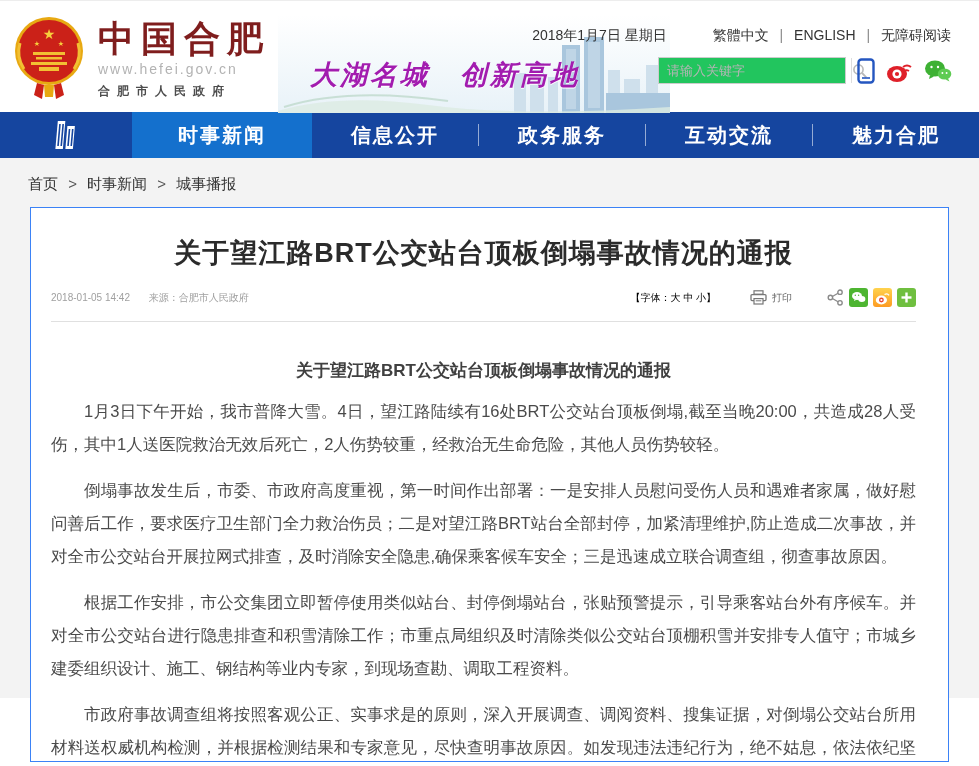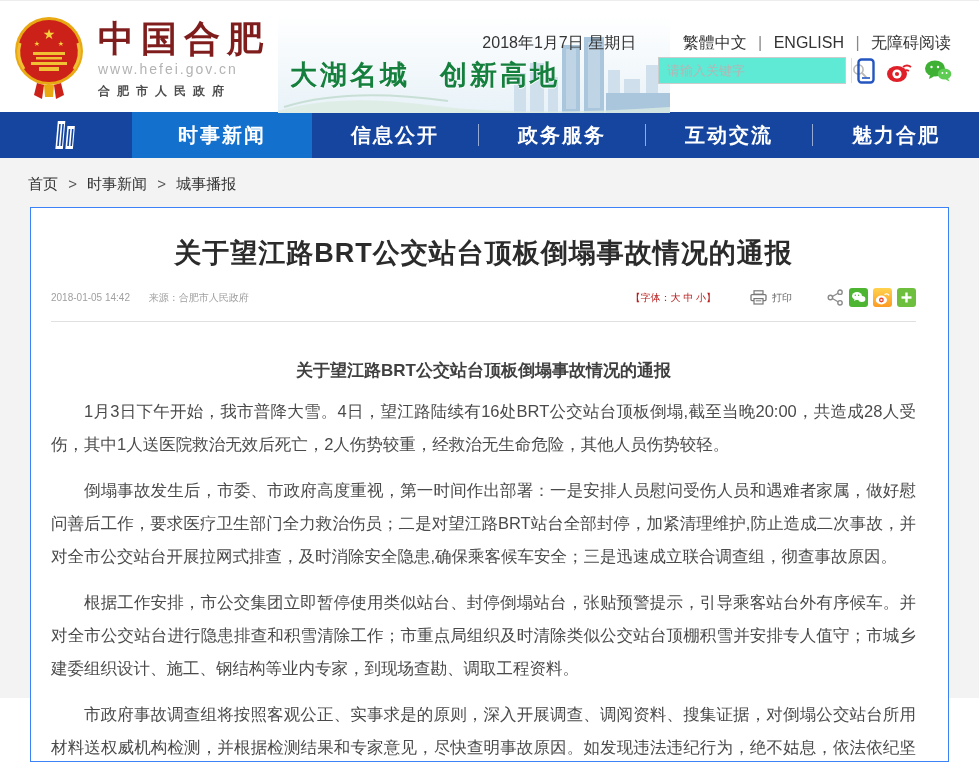--- a/index.html
+++ b/index.html
@@ -10,30 +10,30 @@
   .header { position:relative; height:112px; background:#fff; border-top:1px solid #ededed; }
   .logo-area { position:absolute; left:10px; top:12px; display:flex; align-items:center; }
   .emblem { width:78px; height:92px; }
   .site-text { margin-left:10px; }
   .site-name { font-size:36px; font-weight:bold; color:#7f1d1d; letter-spacing:7px; line-height:40px; }
   .site-url { font-size:14px; color:#b3b3b3; letter-spacing:2px; margin-top:2px; }
   .site-sub { font-size:12px; color:#4d4d4d; letter-spacing:7px; margin-top:6px; font-weight:bold; }
 
   .banner { position:absolute; left:278px; top:14px; width:392px; height:98px; overflow:hidden; }
   .banner svg { position:absolute; left:0; top:0; }
-  .slogan { position:absolute; left:12px; top:42px; font-size:27px; font-weight:bold;
-    color:#15803d; letter-spacing:3px; white-space:nowrap; text-shadow:0 1px 0 #fff; }
-
-  .topbar { position:absolute; right:28px; top:32px; font-size:16px; color:#333; white-space:nowrap; }
+  .slogan { position:absolute; left:32px; top:42px; font-size:27px; font-weight:bold;
+    color:#a21caf; letter-spacing:3px; white-space:nowrap; text-shadow:0 1px 0 #fff;font-style:italic; }
+
+  .topbar { position:absolute; right:28px; top:26px; font-size:14px; color:#333; white-space:nowrap; }
   .topbar .date { margin-right:42px; }
   .topbar a { color:#333; text-decoration:none; cursor:pointer; }
   .topbar .sep { color:#888; margin:0 7px; }
 
   .search-row { position:absolute; right:27px; top:56px; display:flex; align-items:center; }
-  .search-box { width:188px; height:27px; border:1px solid #ccc; background:#5eead4;
+  .search-box { width:188px; height:27px; border:1px solid #ccc; background:#22c55e;
     display:flex; align-items:center; }
   .search-box input { flex:1; border:none; outline:none; font-size:13px; color:#444;
     padding:0 8px; background:transparent; font-family:inherit; }
   .search-box input::placeholder { color:#b5b5b5; }
   .search-btn { width:32px; height:100%; border-left:1px solid #ddd; display:flex;
     align-items:center; justify-content:center; cursor:pointer; }
   .quick-icon { margin-left:11px; cursor:pointer; display:flex; align-items:center; }
 
   
   .navbar { display:flex; height:46px; background:#15459f; align-items:stretch; }
@@ -50,21 +50,21 @@
   .breadcrumb span.link { cursor:pointer; }
   .breadcrumb .bsep { margin:0 6px; color:#555; }
 
   .card { margin:13px 0 0 30px; width:919px; height:555px; background:#fff;
     border:1px solid #3b82f6; padding:27px 32px 0 20px; }
   .art-title { text-align:center; font-size:27px; font-weight:bold; color:#2b2b2b; letter-spacing:1px; }
   .meta-row { display:flex; justify-content:space-between; align-items:center;
     margin-top:17px; font-size:10px; color:#a0a0a0; }
   .meta-left .src { margin-left:16px; }
   .meta-right { display:flex; align-items:center; }
-  .font-ctl { color:#b91c1c; cursor:pointer;text-align:center; }
+  .font-ctl { color:#000000; cursor:pointer;text-align:center; }
   .print-ctl { margin-left:34px; display:flex; align-items:center; color:#666; cursor:pointer; }
   .print-ctl svg { margin-right:5px; }
   .share-group { margin-left:30px; display:flex; align-items:center; }
   .share-group > * { margin-left:5px; cursor:pointer; }
   .sq { width:19px; height:19px; border-radius:3px; display:flex; align-items:center; justify-content:center; }
   .divider { border-bottom:1px solid #e0e0e0; margin-top:14px; }
 
   .body-heading { text-align:center; font-size:17px; font-weight:bold; color:#404040; margin-top:37px; }
   .art-body p { font-size:16.5px; line-height:33px; color:#4a4a4a; text-indent:2em;
     text-align:justify; margin-top:13px; }

